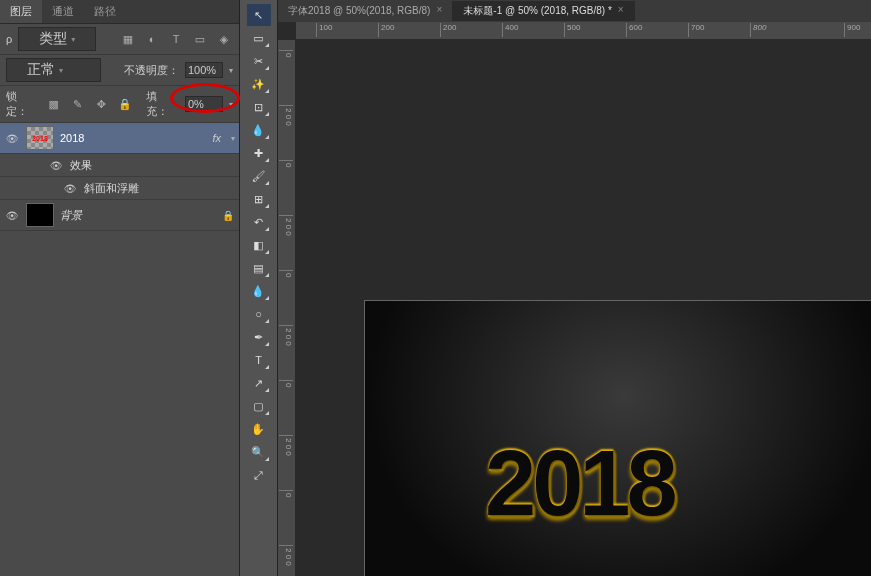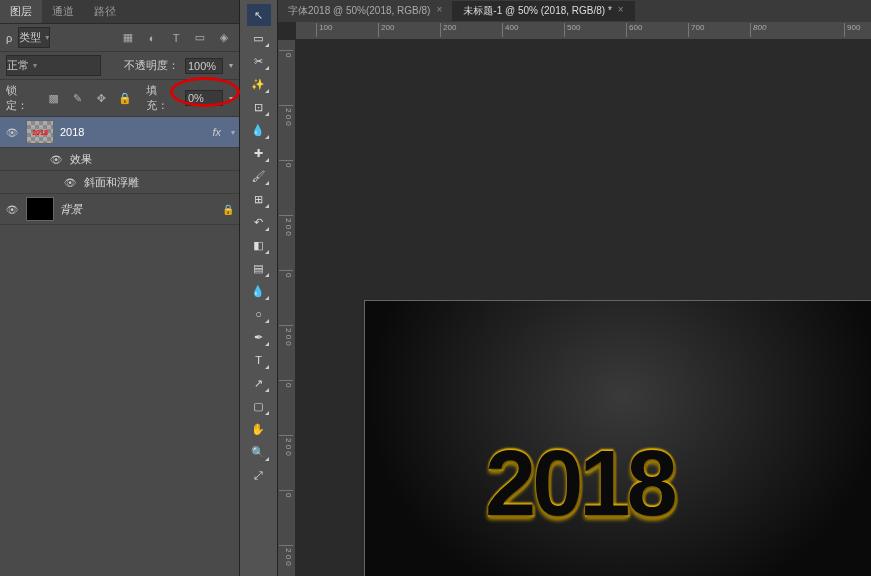--- a/index.html
+++ b/index.html
@@ -38,22 +38,22 @@
       display: flex;
       align-items: center;
       padding: 3px 6px;
       gap: 6px;
       border-bottom: 1px solid #3a3a3a;
     }
     .dropdown {
       background: #3a3a3a;
       border: 1px solid #2a2a2a;
       color: #ccc;
-      padding: 2px 0;
-      font-size: 11px;
+      padding: 2px 20px;
+      font-size: 14px;
       display: flex;
       align-items: center;
       gap: 4px;
     }
     .dropdown::after { content: "▾"; color: #888; font-size: 8px; }
     .icon-btn {
       width: 18px; height: 18px;
       display: flex; align-items: center; justify-content: center;
       color: #aaa; cursor: pointer;
     }

